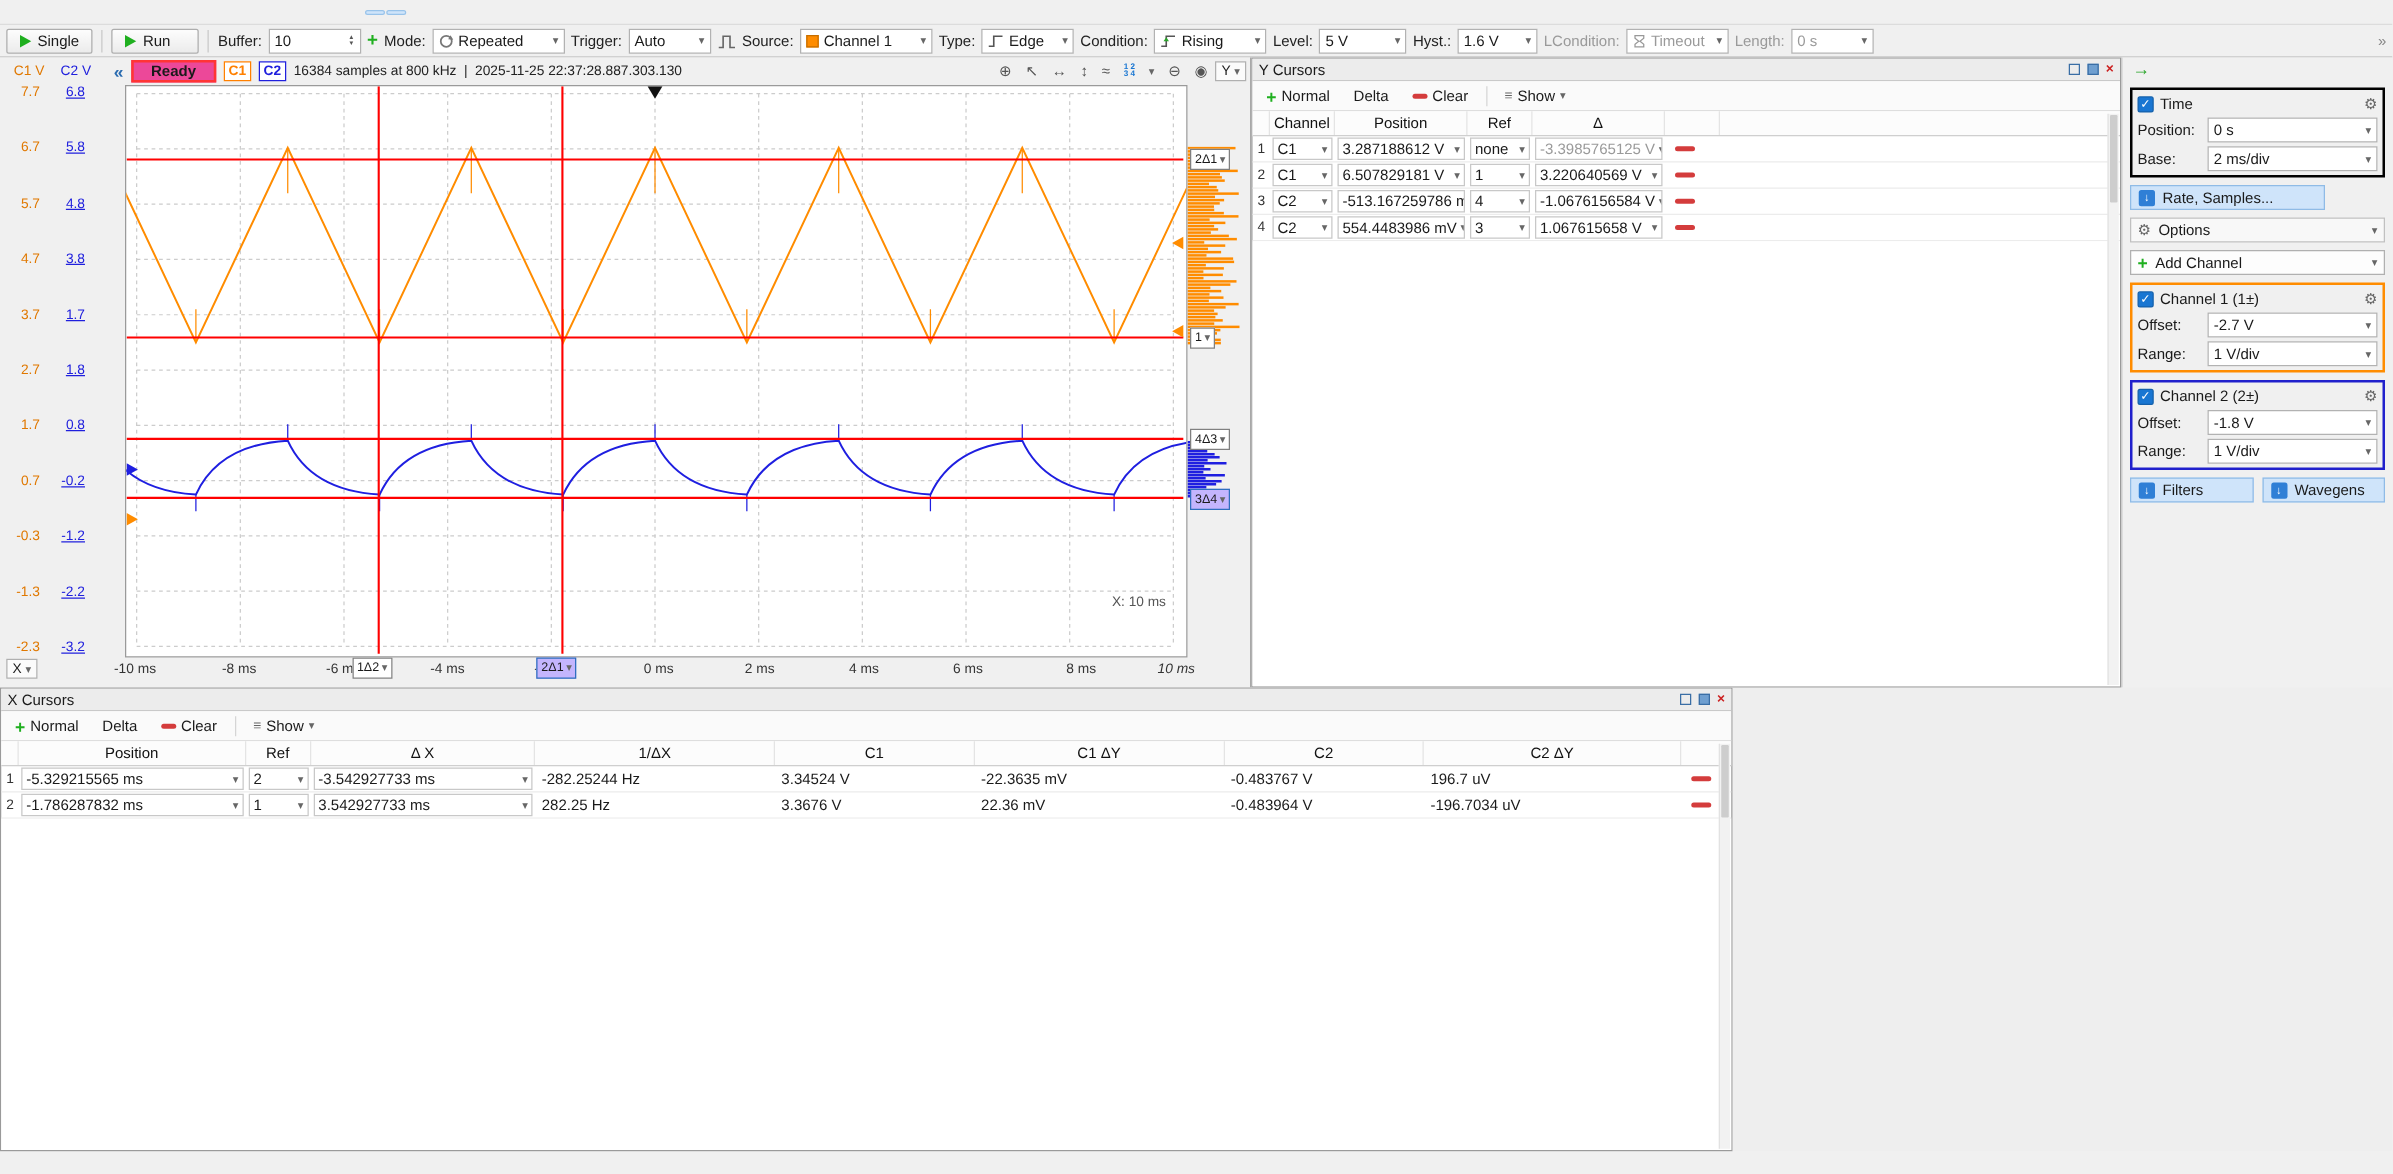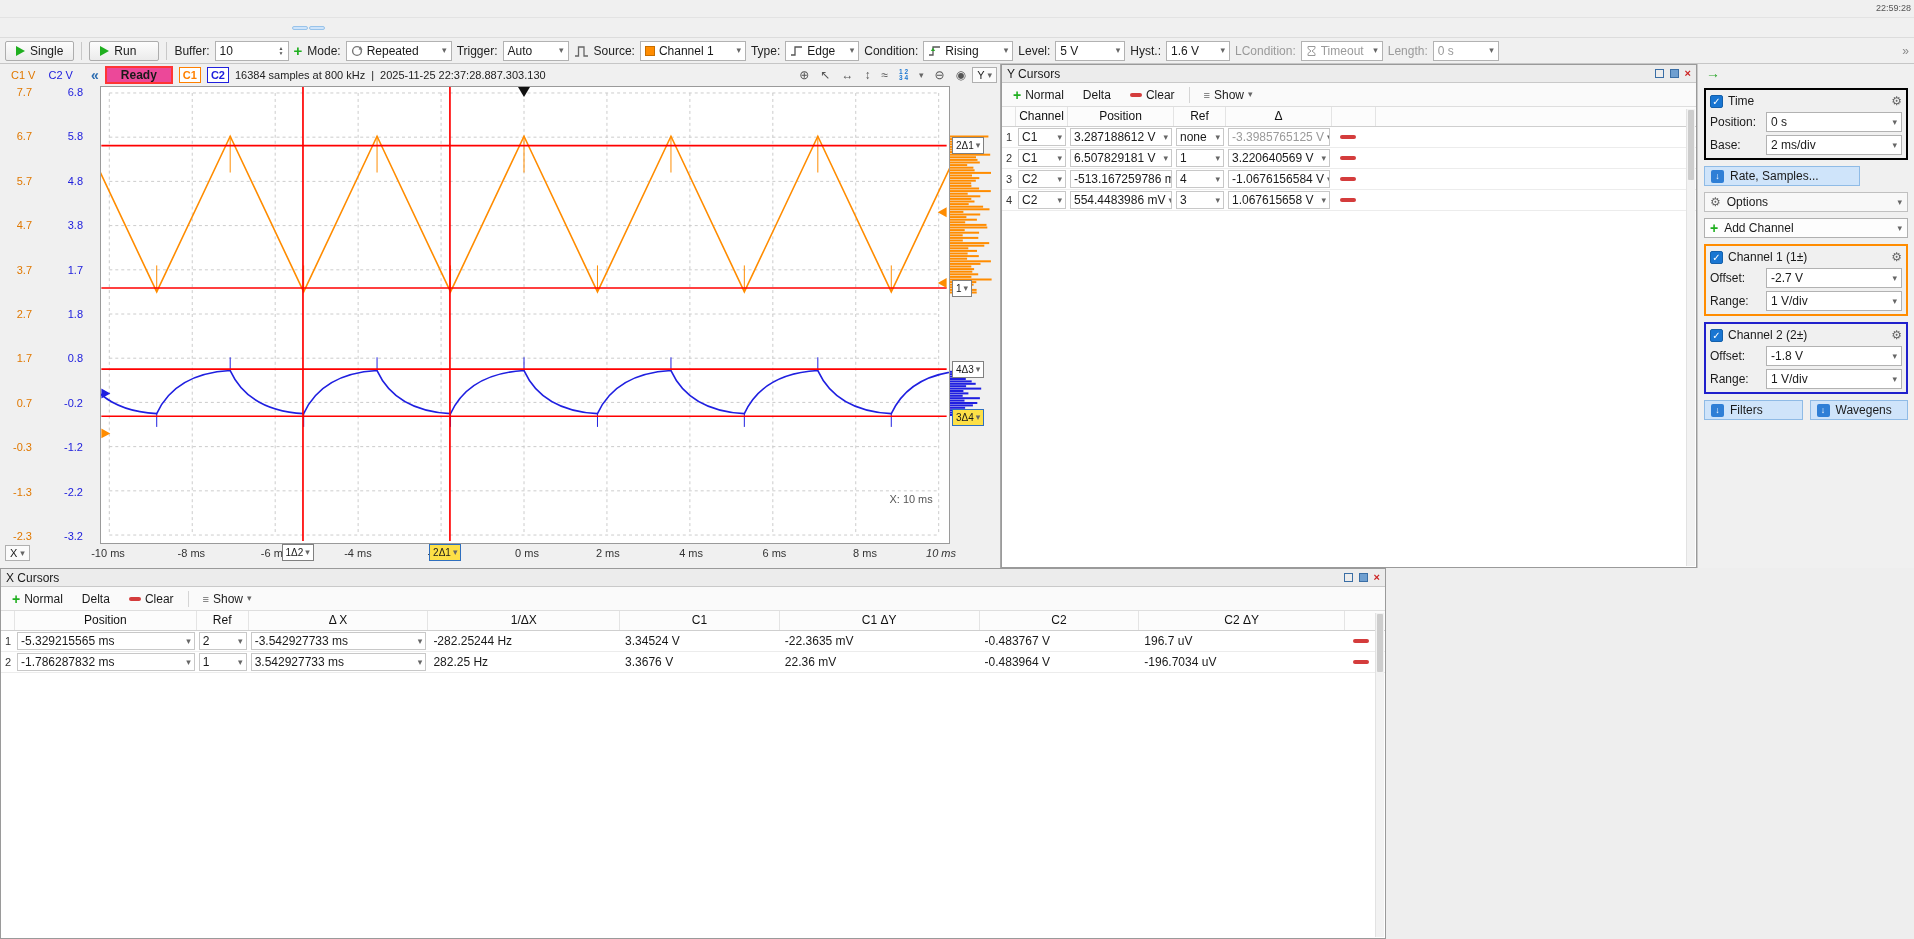--- a/index.html
+++ b/index.html
@@ -43,27 +43,27 @@
 .c1box{color:#ff8000;border-color:#ff8000;}
 .c2box{color:#2020dd;border-color:#2020dd;}
 .meta{font-size:11px;color:#222;white-space:nowrap;}
 .status-icons{margin-left:auto;display:flex;align-items:center;gap:11px;color:#555;font-size:12px;}
 .quad-ico{display:flex;flex-direction:column;color:#1976d2;font-size:6.5px;line-height:6px;font-weight:bold;}
 .axis-sel{display:flex;align-items:center;gap:3px;height:16px;border:1px solid #b0b0b0;background:#fbfbfb;padding:0 4px;font-size:11px;}
 .plot-row{display:flex;height:458px;}
 .left-gutter{width:100px;flex:none;position:relative;font-size:11px;}
 .tick{position:absolute;}
 .c1tick{right:68px;color:#e07800;}
-.c2tick{right:17px;color:#2020dd;}
+.c2tick{right:32px;color:#2020dd;text-decoration:underline;}
 #plot-svg{background:#fff;border:1px solid #9a9a9a;display:block;}
 .right-gutter{width:50px;flex:none;position:relative;}
 #hist-svg{position:absolute;left:0;top:1px;}
 .ytab,.xtab{position:absolute;display:flex;align-items:center;gap:2px;height:17px;padding:0 3px;border:1px solid #808080;background:#fff;font-size:10px;white-space:nowrap;z-index:2;}
 .ytab{left:2px;}
-.ytab.selected,.xtab.selected{background:#fde047;border-color:#2f6fbe;}
+.ytab.selected,.xtab.selected{background:#c4b5fd;border-color:#2f6fbe;}
 .axis-row{height:20px;position:relative;font-size:11px;}
 .xtick{position:absolute;top:3px;width:50px;text-align:center;color:#333;z-index:1;}
 .x-sel{position:absolute;left:5px;top:1px;z-index:2;}
 .xtab{top:0;}
 
 
 .ypanel{width:696px;flex:none;display:flex;flex-direction:column;background:#fff;border:1px solid #9a9a9a;position:relative;}
 .xpanel{width:1386px;flex:none;display:flex;flex-direction:column;background:#fff;border:1px solid #9a9a9a;position:relative;}
 .panel-titlebar{height:18px;flex:none;background:#ececec;border-bottom:1px solid #c9c9c9;display:flex;align-items:center;padding:0 5px;}
 .ptitle{font-size:12px;}
@@ -134,30 +134,20 @@
 
 
 .bottomrow{height:371px;display:flex;background:#f0f0f0;}
 .bottom-fill{flex:1;background:#eeeeee;}
 </style>
 </head>
 <body>
 
 <div id="app">
 
-  <div class="menubar">
-    <div style="display:flex">
-
-    <span class="menu-item"></span>
-        <span class="menu-item"></span>
-        <span class="menu-item"></span>
-        <span class="menu-item"></span>
-      </div>
-    <span class="clock">22:59:28</span>
-  </div>
 
   <div class="tabbar">
 
   <span class="tab"></span>
       <span class="tab"></span>
       <span class="tab"></span>
       <span class="tab"></span>
       <span class="tab"></span>
       <span class="tab"></span>
       <span class="tab"></span>

